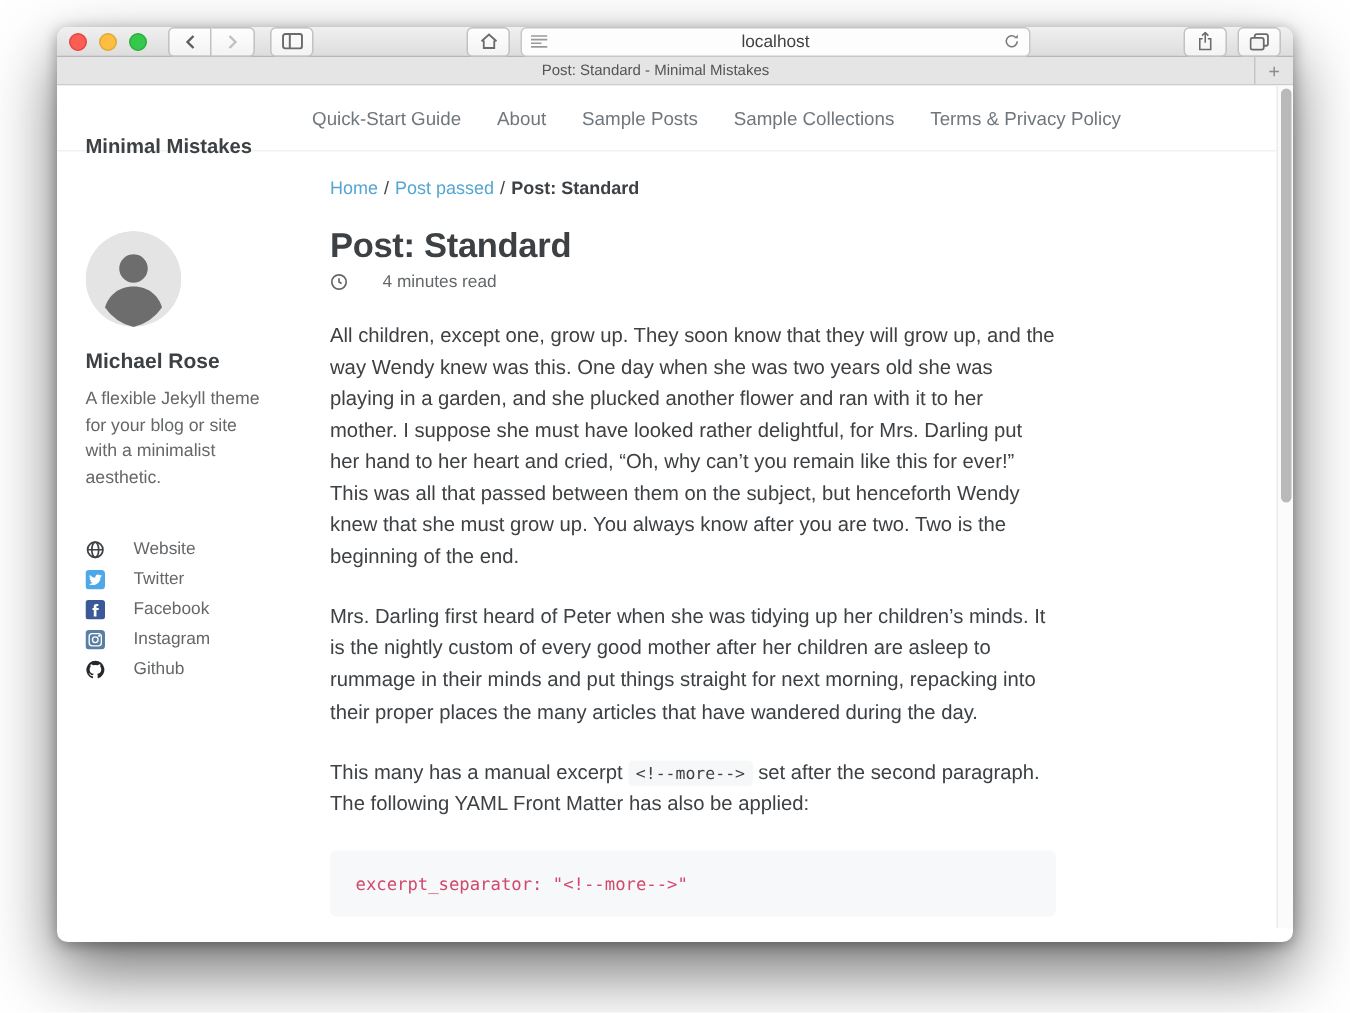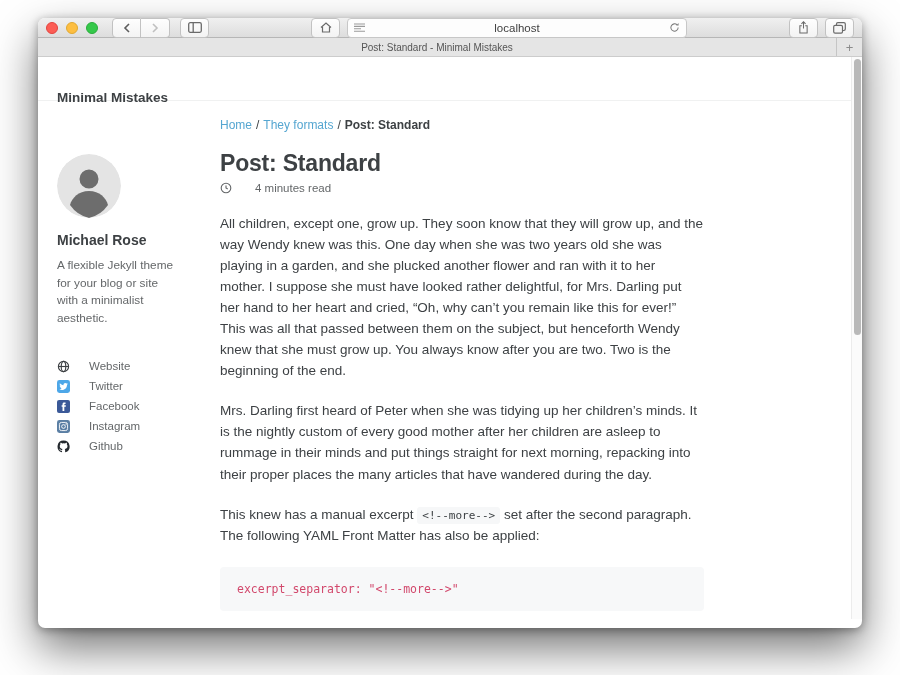--- a/index.html
+++ b/index.html
@@ -192,24 +192,31 @@
   </div>
 
   <div class="viewport">
 
     <div class="scroll-track">
       <div class="scroll-thumb"></div>
     </div>
 
     <div class="masthead">
       <a href="#" class="brand">Minimal Mistakes</a>
+      <ul class="nav-links">
+        <li><a href="#">Quick-Start Guide</a></li>
+        <li><a href="#">About</a></li>
+        <li><a href="#">Sample Posts</a></li>
+        <li><a href="#">Sample Collections</a></li>
+        <li><a href="#">Terms &amp; Privacy Policy</a></li>
+      </ul>
     </div>
 
     <nav class="breadcrumbs">
-      <a href="#">Home</a><span class="sep">/</span><a href="#">They formats</a><span class="sep">/</span><span class="current">Post: Standard</span>
+      <a href="#">Home</a><span class="sep">/</span><a href="#">Post passed</a><span class="sep">/</span><span class="current">Post: Standard</span>
     </nav>
 
     <div class="layout">
 
       <aside class="sidebar">
         <div class="avatar">
           <svg width="64" height="64" viewBox="0 0 64 64">
             <circle cx="32" cy="32" r="32" fill="#e4e4e4"></circle>
             <circle cx="32" cy="25" r="10.5" fill="#6d6d6d" stroke="#e4e4e4" stroke-width="2"></circle>
             <path d="M32 37c-10.5 0-17 6.8-19 14A32 32 0 0 0 32 64a32 32 0 0 0 19-13c-2-7.2-8.5-14-19-14z" fill="#6d6d6d"></path>
@@ -287,21 +294,21 @@
         <div class="post-meta">
           <svg width="12" height="12" viewBox="0 0 16 16">
               <circle cx="8" cy="8" r="6.4" fill="none" stroke="#646769" stroke-width="1.5"></circle>
               <path d="M8 4.6V8l2.3 1.4" fill="none" stroke="#646769" stroke-width="1.5"></path>
             </svg>
           <span>4 minutes read</span>
         </div>
 
         <p class="body-para">All children, except one, grow up. They soon know that they will grow up, and the way Wendy knew was this. One day when she was two years old she was playing in a garden, and she plucked another flower and ran with it to her mother. I suppose she must have looked rather delightful, for Mrs. Darling put her hand to her heart and cried, “Oh, why can’t you remain like this for ever!” This was all that passed between them on the subject, but henceforth Wendy knew that she must grow up. You always know after you are two. Two is the beginning of the end.</p>
         <p class="body-para">Mrs. Darling first heard of Peter when she was tidying up her children’s minds. It is the nightly custom of every good mother after her children are asleep to rummage in their minds and put things straight for next morning, repacking into their proper places the many articles that have wandered during the day.</p>
-        <p class="body-para"><span>This knew has a manual excerpt </span><code class="inline">&lt;!--more--&gt;</code><span> set after the second paragraph. The following YAML Front Matter has also be applied:</span></p>
+        <p class="body-para"><span>This many has a manual excerpt </span><code class="inline">&lt;!--more--&gt;</code><span> set after the second paragraph. The following YAML Front Matter has also be applied:</span></p>
 
         <div class="code-block">excerpt_separator: "&lt;!--more--&gt;"</div>
 
       </main>
 
     </div>
   </div>
 </div>
 
 </body></html>

